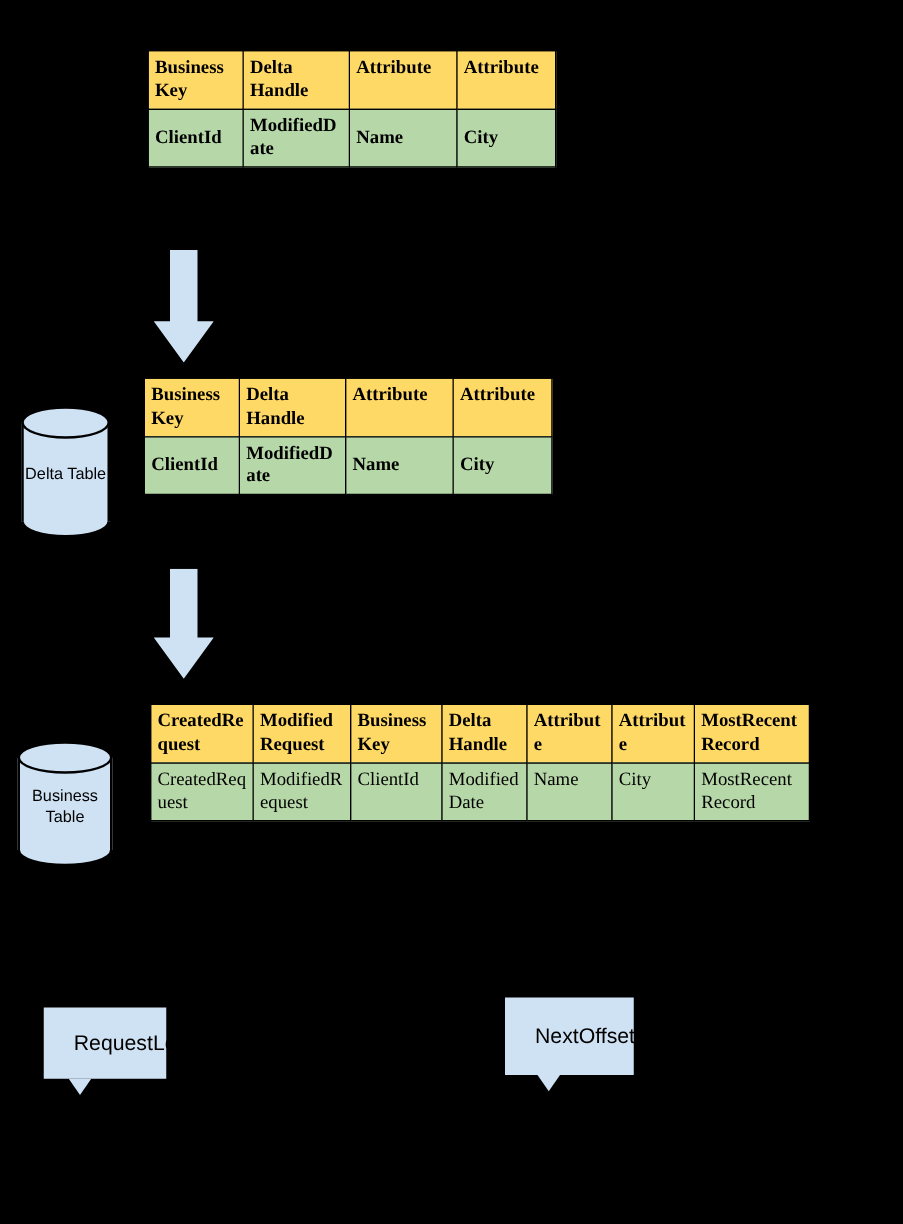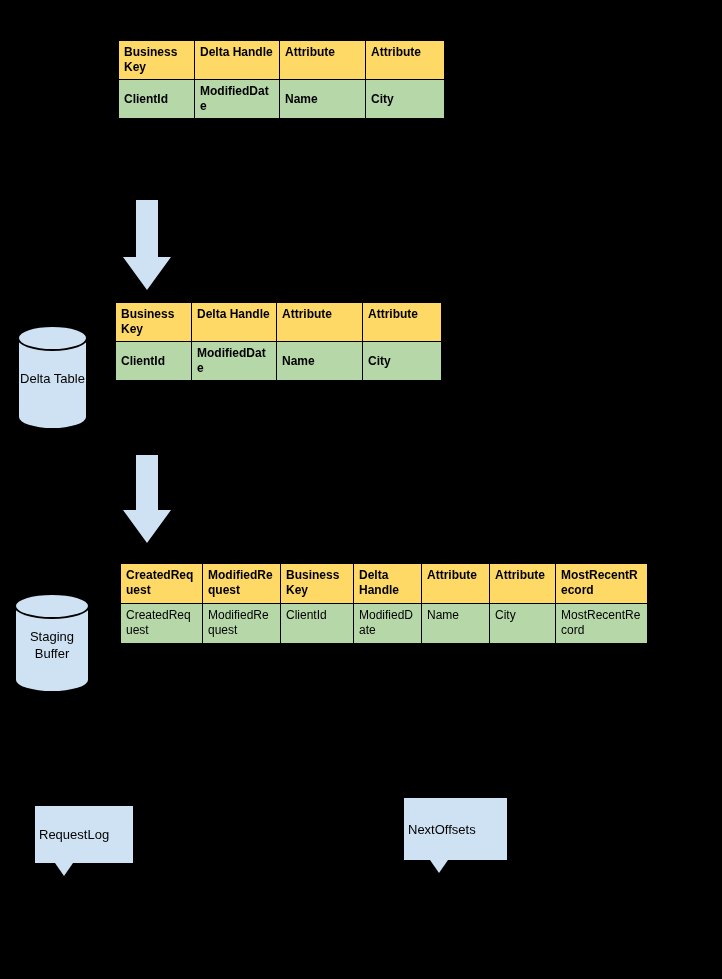--- a/index.html
+++ b/index.html
@@ -35,24 +35,25 @@
     text-align:center; font-size:13px; line-height:1.3;
     color:#000; z-index:5;
   }
 
   
   table.dtable {
     position:absolute; border-collapse:collapse; table-layout:fixed;
   }
   .dtable td {
     border:1px solid var(--outline, #000);
-    font-size:12px; color:#000;
+    font-size:15px; color:#000;
     padding:4px 5px; box-sizing:border-box;
     word-wrap:break-word; overflow-wrap:break-word;
     line-height:1.25;
+    font-family:Liberation Serif, serif;
   }
   .dtable td.hcell {
     background: var(--table-header-fill, #ffd966);
     font-weight:bold; vertical-align:top; height:38px;
   }
   .dtable td.dcell {
     background: var(--table-row-fill, #b6d7a8);
     font-weight:bold; vertical-align:middle; height:33px;
   }
   .dtable.staging td.hcell { height:40px; }
@@ -69,22 +70,22 @@
   .request-label {
     position:absolute; left:0; top:17px; width:78px;
     text-align:center; font-size:13px; color:#000;
   }
 
   
   .callout {
     position:absolute;
     background: var(--node-fill, #cfe2f3);
     display:flex; align-items:center;
-    padding-left:4px; box-sizing:border-box;
-    font-size:13px; color:#000;
+    padding-left:24px; box-sizing:border-box;
+    font-size:17px; color:#000;
   }
   .callout .callout-tail {
     position:absolute; bottom:-13px; width:0; height:0;
     border-left:9px solid transparent;
     border-right:9px solid transparent;
     border-top:13px solid var(--node-fill, #cfe2f3);
   }
 </style>
 </head>
 <body>
@@ -151,21 +152,21 @@
     </table>
 
   <svg class="arrow" style="left:123px; top:455px;" width="48" height="88" viewBox="0 0 48 88">
     <polygon points="13,0 35,0 35,55 48,55 24,88 0,55 13,55" fill="#cfe2f3"></polygon>
   </svg>
 
   <div class="cyl" style="left:14px; top:593px; width:76px; height:100px;">
     <div class="c-bot"></div>
     <div class="c-body"></div>
     <div class="c-top"></div>
-    <div class="c-label">Staging Buffer</div>
+    <div class="c-label">Business Table</div>
   </div>
 
   <table class="dtable staging" style="left:120px; top:563px; width:527px;">
     <colgroup>
       <col style="width:82px">
         <col style="width:78px">
         <col style="width:73px">
       <col style="width:68px">
         <col style="width:68px">
         <col style="width:66px">

